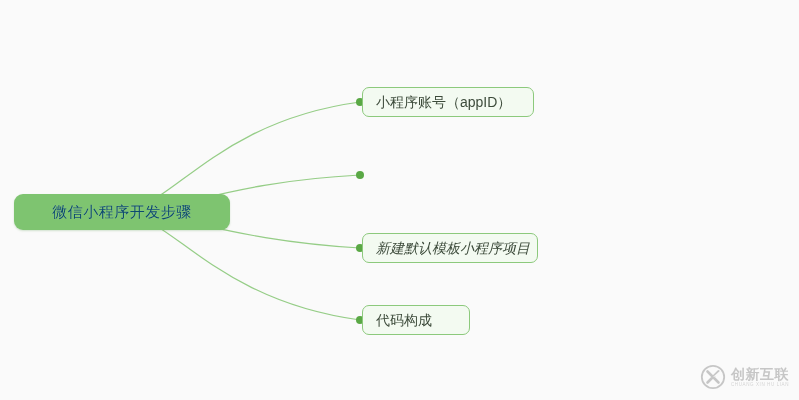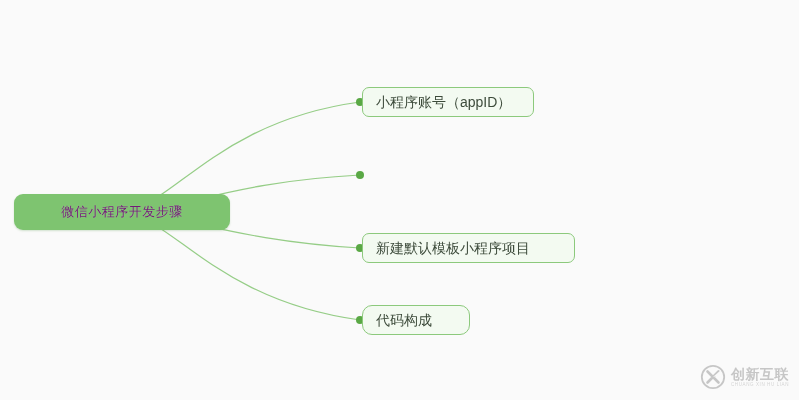--- a/index.html
+++ b/index.html
@@ -44,22 +44,22 @@
     height: 36px;
     background: #7ec470;
     border-radius: 9px;
     display: flex;
     align-items: center;
     justify-content: center;
     box-shadow: 0 1px 2px rgba(90, 150, 80, 0.25);
     z-index: 3;
   }
   #root-node .root-label {
-    color: #701a75;
-    font-size: 13px;
+    color: #0c4a6e;
+    font-size: 15px;
     letter-spacing: 0.5px;
     white-space: nowrap;
     text-shadow: 0 0 1px rgba(255,255,255,0.35);
   }
   .branch-node {
     position: absolute;
     height: 30px;
     background: #f3faf1;
     border: 1.3px solid #8cc97c;
     border-radius: 7px;
@@ -70,22 +70,22 @@
     z-index: 2;
   }
   .branch-node .branch-label {
     color: #3c4a3a;
     font-size: 14px;
     white-space: nowrap;
     line-height: 1;
   }
   #branch-node-0 { left: 362px; top: 87px;  width: 172px; }
   #branch-node-1 { left: 362px; top: 160px; width: 152px; }
-  #branch-node-2 { left: 362px; top: 233px; width: 213px; }
-  #branch-node-3 { left: 362px; top: 305px; width: 108px; border-radius: 10px; }
+  #branch-node-2 { left: 362px; top: 233px; width: 176px; font-style: italic; }
+  #branch-node-3 { left: 362px; top: 305px; width: 108px; }
 
   #watermark {
     position: absolute;
     left: 700px;
     top: 361px;
     width: 92px;
     height: 32px;
     display: flex;
     align-items: center;
     gap: 5px;

